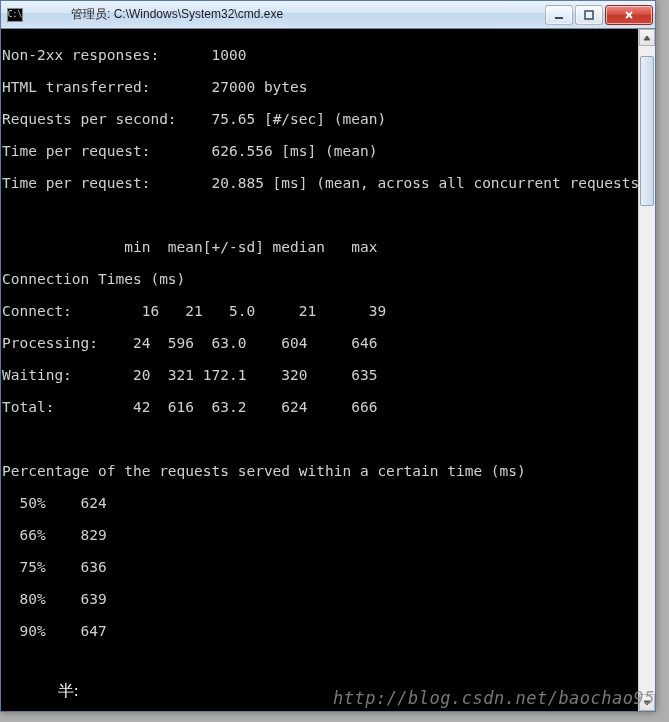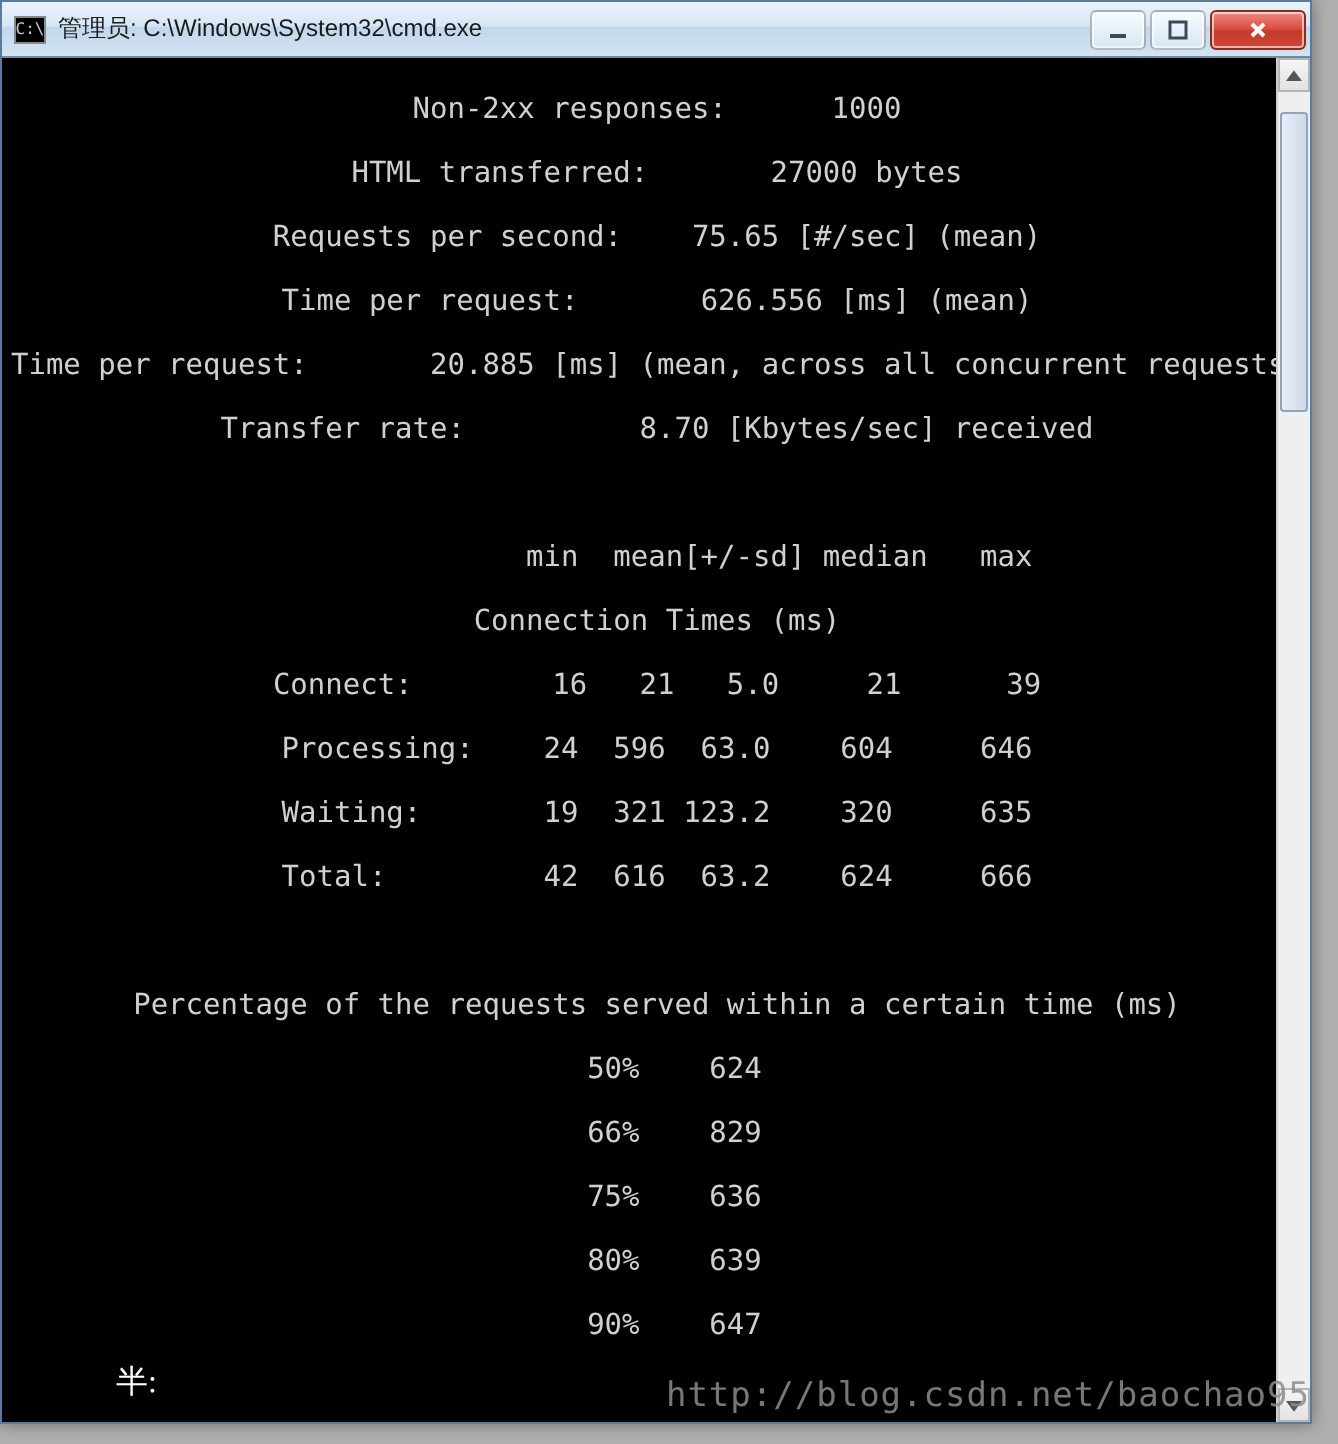--- a/index.html
+++ b/index.html
@@ -36,20 +36,21 @@
     margin-right: 6px; font-size: 8px; color:#ccc;
     display:flex;align-items:center;justify-content:center;
     font-family: Consolas, monospace;
   }
   .titlebar .title {
     flex: 1;
     font-size: 12px;
     color: #1a1a1a;
     white-space: nowrap;
     overflow: hidden;
+    margin-left: 42px;
   }
   .win-btns { display: flex; gap: 0; }
   .win-btn {
     width: 30px; height: 20px;
     border: 1px solid rgba(0,0,0,.25);
     border-radius: 3px;
     margin-left: 2px;
     display: flex; align-items: center; justify-content: center;
     background: linear-gradient(to bottom,#f7fbff,#d7e6f3);
     box-shadow: inset 0 0 0 1px rgba(255,255,255,.6);
@@ -68,21 +69,20 @@
     flex: 1;
     background: #000;
     color: #d0d0d0;
     font-family: "NSimSun","SimSun","Consolas",monospace;
     font-size: 14.5px;
     line-height: 16px;
     padding: 2px 0 0 0;
     white-space: pre;
     overflow: hidden;
     position: relative;
-    text-align: center;
   }
   .console .line { padding-left: 1px; }
   .scrollbar {
     position: absolute; right: 0; top: 0; bottom: 0; width: 17px;
     background: #efefef;
     border-left: 1px solid #cfcfcf;
     display: flex; flex-direction: column;
   }
   .sb-btn {
     height: 17px;
@@ -100,20 +100,21 @@
   .ime-bar {
     position:absolute; left:58px; bottom:20px;
     color:#fff; font-size:16px; font-family:"SimSun";
   }
   .watermark {
     position:absolute; right:14px; bottom:14px;
     color: rgba(140,140,140,.85);
     font-family: Consolas, monospace;
     font-size: 17px;
     letter-spacing: .5px;
+    font-style: italic;
   }
 </style>
 </head>
 <body>
 
 <div class="window">
   <div class="titlebar">
     <div class="cmd-icon">C:\</div>
     <div class="title">管理员: C:\Windows\System32\cmd.exe</div>
     <div class="win-btns">
@@ -135,27 +136,26 @@
       </div>
     </div>
   </div>
 
   <div class="console">
 <div class="line"><span>Non-2xx responses:</span>      <span>1000</span></div>
 <div class="line"><span>HTML transferred:</span>       <span>27000 bytes</span></div>
 <div class="line"><span>Requests per second:</span>    <span>75.65 [#/sec] (mean)</span></div>
 <div class="line"><span>Time per request:</span>       <span>626.556 [ms] (mean)</span></div>
 <div class="line"><span>Time per request:</span>       <span>20.885 [ms] (mean, across all concurrent requests)</span></div>
-<div class="line"><span>Transfer rate:</span>          <span>8.70 [Kbytes/sec] received</span></div>
 <div class="line"> </div>
 <div class="line">              min  mean[+/-sd] median   max</div>
 <div class="line">Connection Times (ms)</div>
 <div class="line">Connect:        16   21   5.0     21      39</div>
 <div class="line">Processing:    24  596  63.0    604     646</div>
-<div class="line">Waiting:       19  321 123.2    320     635</div>
+<div class="line">Waiting:       20  321 172.1    320     635</div>
 <div class="line">Total:         42  616  63.2    624     666</div>
 <div class="line"> </div>
 <div class="line">Percentage of the requests served within a certain time (ms)</div>
 <div class="line">  50%    624</div>
 <div class="line">  66%    829</div>
 <div class="line">  75%    636</div>
 <div class="line">  80%    639</div>
 <div class="line">  90%    647</div>
 
 

